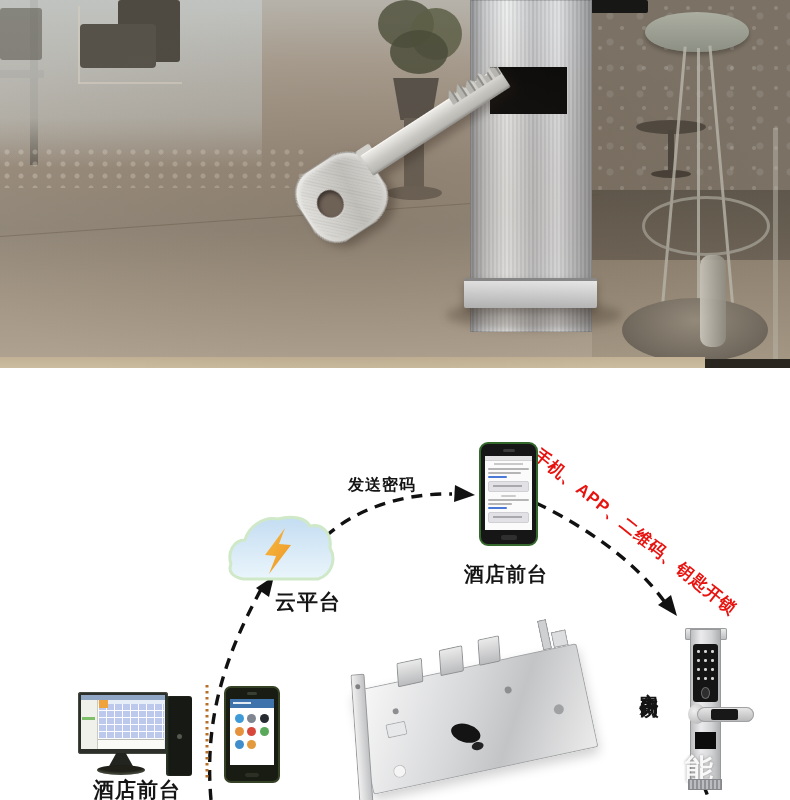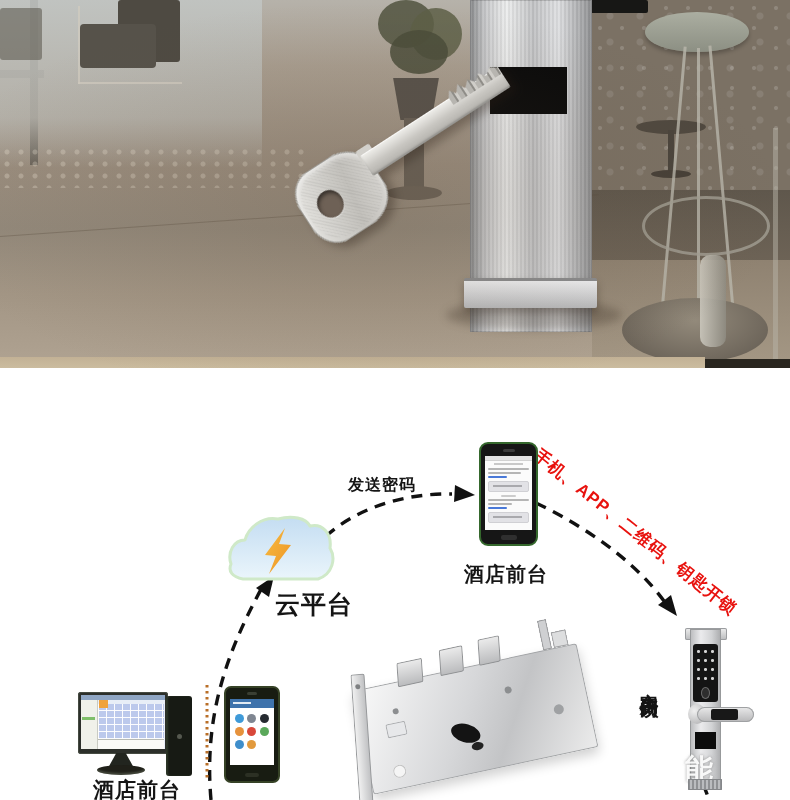--- a/index.html
+++ b/index.html
@@ -92,21 +92,21 @@
     box-shadow:inset 0 -2px 2px rgba(0,0,0,.18),inset 0 1px 1px rgba(255,255,255,.7);}
   .key-teeth{position:absolute;left:186px;top:8px;width:58px;height:16px;
     background:repeating-linear-gradient(90deg,#b7b5b0 0 5px,#8f8d88 5px 7px,#d0cec9 7px 10px);
     clip-path:polygon(0 45%,7% 10%,15% 48%,25% 5%,33% 52%,44% 14%,54% 56%,65% 18%,75% 60%,87% 24%,100% 55%,100% 100%,0 100%);}
 
   
   .diagram{position:absolute;left:0;top:368px;width:790px;height:432px;background:#fff;margin-left:38px;}
   .flow-svg{position:absolute;left:0;top:0;width:790px;height:432px;}
   .lbl{position:absolute;color:#151515;font-weight:bold;white-space:nowrap;}
   .lbl-send{left:310px;top:107px;font-size:16px;letter-spacing:1px;}
-  .lbl-cloud{left:237px;top:220px;font-size:25px;letter-spacing:1px;}
+  .lbl-cloud{left:237px;top:220px;font-size:21px;letter-spacing:1px;}
   .lbl-guest{left:426px;top:193px;font-size:20px;letter-spacing:1px;}
   .lbl-desk{left:55px;top:408px;font-size:21px;letter-spacing:1px;}
   .lbl-room{left:602px;top:310px;font-size:19px;line-height:19px;writing-mode:vertical-rl;
     text-orientation:upright;letter-spacing:2px;}
   .red-note{position:absolute;left:505px;top:76px;font-size:17px;font-weight:bold;color:#e8120e;
     white-space:nowrap;transform:rotate(38.5deg);transform-origin:0 0;letter-spacing:1px;}
 
   
   .gphone{position:absolute;left:441px;top:74px;width:55px;height:100px;background:#161616;
     border:2px solid #35682d;border-radius:9px;}

